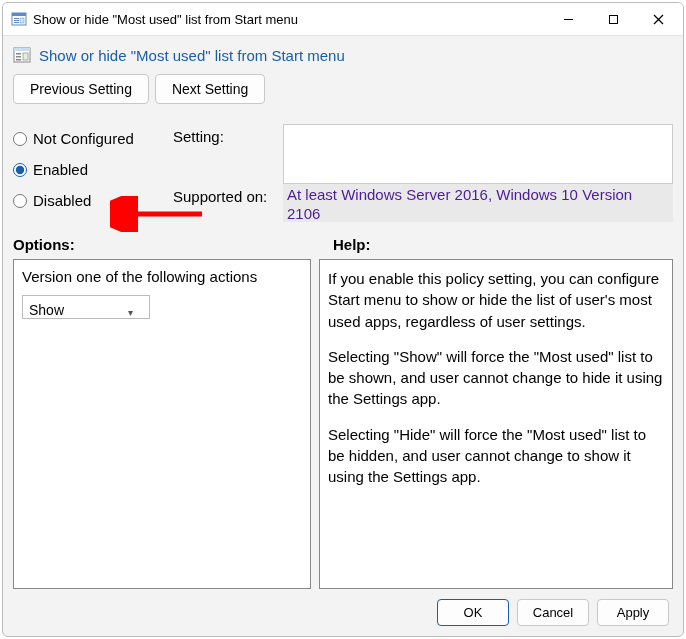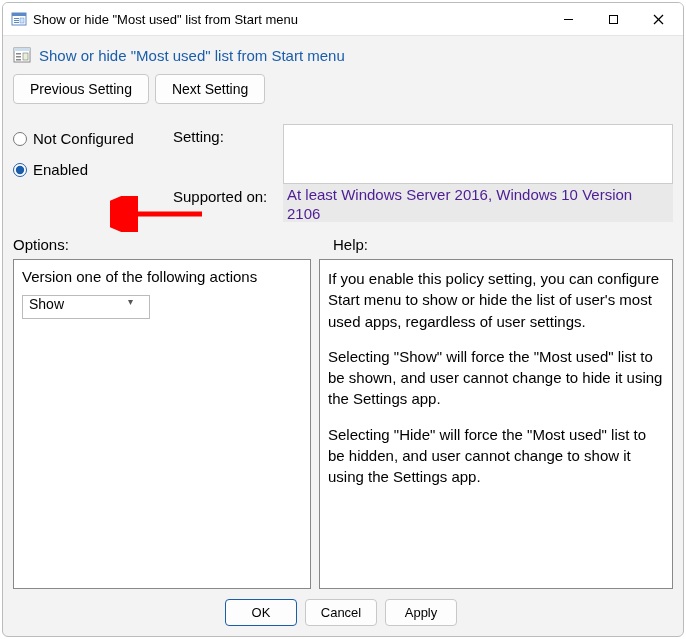--- a/index.html
+++ b/index.html
@@ -94,20 +94,21 @@
       left: 107px; top: 160px;
       pointer-events: none;
     }
     .panels-header {
       display: grid;
       grid-template-columns: 298px 1fr;
       gap: 8px;
       font-size: 15px;
       margin-bottom: 6px;
       padding-left: 0;
+      font-weight: bold;
     }
     .panels {
       display: grid;
       grid-template-columns: 298px 1fr;
       gap: 8px;
       flex: 1;
       min-height: 0;
     }
     .panel {
       border: 1px solid #888;
@@ -115,31 +116,31 @@
       padding: 8px;
       overflow: auto;
       font-size: 15px;
     }
     .options-panel .opt-label { font-size: 15px; margin-bottom: 10px; }
     .dropdown {
       width: 128px;
       height: 24px;
       border: 1px solid #bbb;
       background: #fff;
-      display: flex; align-items: flex-start;
+      display: flex; align-items: flex-end;
       padding: 0 16px 0 6px;
       font-size: 14px;
       justify-content: space-between;
       cursor: pointer;
     }
     .dropdown .chev { font-size: 10px; color: #555;}
     .help-panel { line-height: 1.42; font-size: 15px;}
     .help-panel p { margin-bottom: 14px; }
     .footer {
-      display: flex; justify-content: center; gap: 8px;
+      display: flex; justify-content: flex-end; gap: 8px;
       padding: 10px 4px 2px 0;
     }
     .footer-btn {
       min-width: 72px;
       background: #fdfdfd;
       border: 1px solid #c8c8c8;
       border-radius: 4px;
       padding: 5px 14px;
       font-size: 13px;
       cursor: pointer;
@@ -205,20 +206,24 @@
     <div class="state-area">
       <div class="radio-col" style="grid-row: 1 / span 2;">
         <label class="radio-item">
           <input type="radio" name="state" style="">
           <span>Not Configured</span>
         </label>
         <label class="radio-item">
           <input type="radio" name="state" checked="" style="">
           <span>Enabled</span>
         </label>
+        <label class="radio-item">
+          <input type="radio" name="state" style="">
+          <span>Disabled</span>
+        </label>
       </div>
       <div class="label-cell">Setting:</div>
       <div class="comment-box"><span></span></div>
       <div class="label-cell">Supported on:</div>
       <div class="supported-box">At least Windows Server 2016, Windows 10 Version 2106</div>
     </div>
 
     <svg class="arrow-annotation" width="100" height="36">
       <defs>
           <marker id="ah" markerWidth="12" markerHeight="10" refX="2" refY="5" orient="auto">

